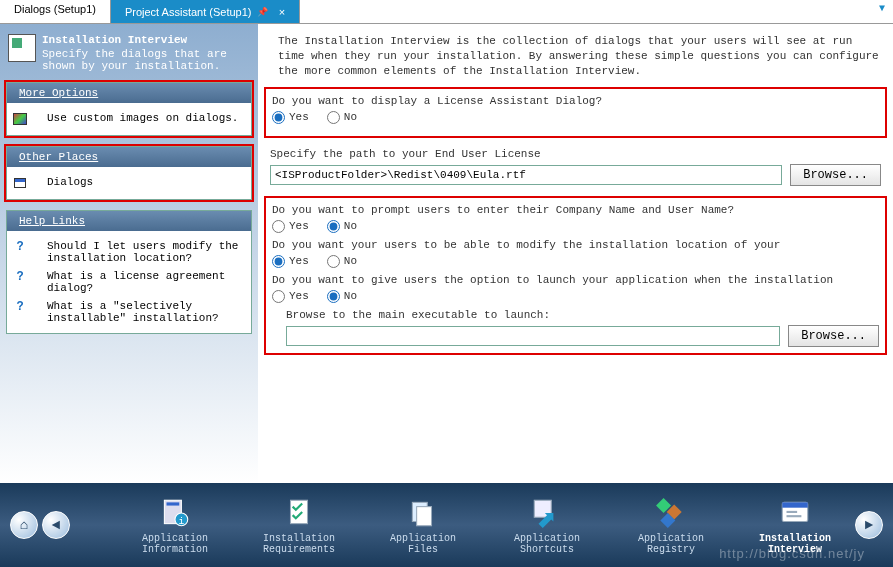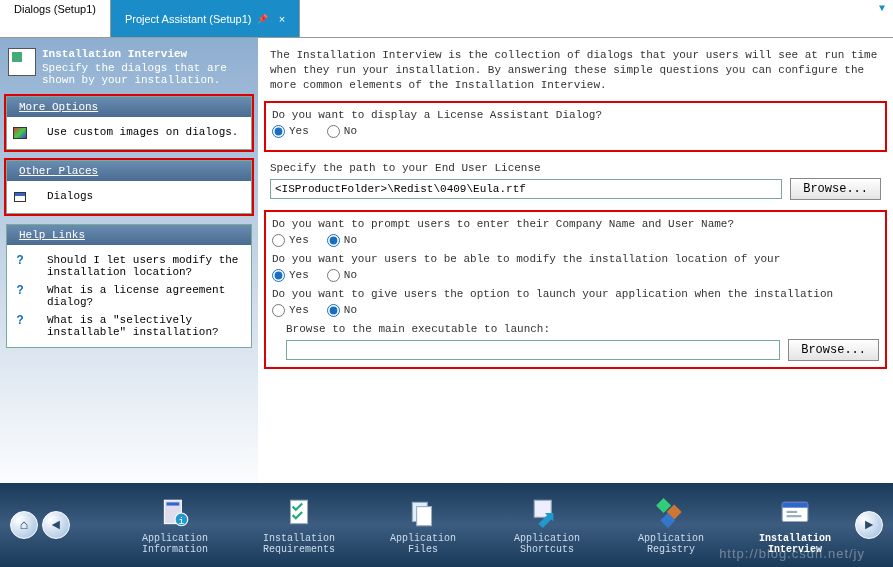--- a/index.html
+++ b/index.html
@@ -1,17 +1,17 @@
 <!DOCTYPE html>
 <html><head>
 <meta charset="utf-8">
 <style>
 * { box-sizing: border-box; margin: 0; padding: 0; }
 body { font-family: "Courier New", monospace; font-size: 11px; background: #fff; width: 893px; height: 567px; overflow: hidden; position: relative; }
-.tabs { background: #fff; height: 38px; display: flex; border-bottom: 1px solid #999; }
+.tabs { background: #fff; height: 24px; display: flex; border-bottom: 1px solid #999; }
 .tab { padding: 3px 14px; font-family: Tahoma, sans-serif; font-size: 11px; cursor: pointer; border-right: 1px solid #999; }
 .tab.inactive { background: #fff; color: #000; }
 .tab.active { background: #1a8cc8; color: #fff; display: flex; align-items: center; gap: 6px; }
 .tab .pin { font-size: 9px; }
 .tab .close { font-size: 11px; margin-left: 4px; }
 .menu-arrow { margin-left: auto; padding: 3px 8px; color: #1a8cc8; font-size: 10px; }
 .main { display: flex; height: 460px; background: #fff; }
 .sidebar { width: 258px; background: linear-gradient(to bottom, #8eaed0 0%, #ffffff 100%); padding: 6px; }
 .title-block { display: flex; gap: 6px; color: #fff; padding: 4px 2px 10px 2px; }
 .title-icon { width: 28px; height: 28px; background: #fff; border: 1px solid #555; position: relative; flex-shrink: 0; }
@@ -21,21 +21,21 @@
 .panel.red-hl { outline: 2px solid #d00; }
 .panel-head { background: linear-gradient(to bottom, #6a8cb0, #4a6c90); color: #fff; padding: 4px 12px; font-family: "Courier New", monospace; text-decoration: underline; font-size: 11px; }
 .panel-body { padding: 6px 4px; }
 .panel-item { display: flex; gap: 20px; padding: 3px 2px; align-items: flex-start; cursor: pointer; font-family: "Courier New", monospace; }
 .panel-item .bullet { width: 14px; height: 14px; flex-shrink: 0; display: inline-flex; align-items: center; justify-content: center; }
 .q-mark { color: #1a6ec0; font-weight: bold; font-size: 12px; }
 .img-ic { width: 14px; height: 12px; background: linear-gradient(135deg,#c44,#4c4,#44c); border: 1px solid #333; }
 .dlg-ic { width: 12px; height: 10px; border: 1px solid #333; background: #fff; position: relative; }
 .dlg-ic::before { content:""; position:absolute; top:0; left:0; right:0; height:3px; background:#36c; }
 .content { flex: 1; padding: 10px 12px 10px 12px; background: #fff; position: relative; font-family: "Courier New", monospace; color: #333; }
-.intro { margin-bottom: 8px; line-height: 1.35; }
+.intro { margin-bottom: 8px; line-height: 1.35; margin-left: 8px; }
 .block { margin-bottom: 10px; }
 .block.red-hl { border: 2px solid #d00; padding: 6px; margin-left: -6px; margin-right: -6px; }
 .q { margin-bottom: 4px; }
 .radios { display: flex; gap: 18px; align-items: center; margin-bottom: 6px; }
 .radios label { display: flex; align-items: center; gap: 4px; cursor: pointer; }
 input[type=radio] { accent-color: #1a6ec0; cursor: pointer; }
 .path-row { display: flex; gap: 8px; align-items: center; margin-top: 4px; }
 .path-row input[type=text] { flex: 1; border: 1px solid #7a9; padding: 2px 4px; font-family: "Courier New", monospace; font-size: 11px; height: 20px; }
 .btn { border: 1px solid #888; background: linear-gradient(#fff,#e4e4e4); padding: 2px 12px; font-family: "Courier New", monospace; font-size: 12px; cursor: pointer; height: 22px; }
 .indent { margin-left: 14px; margin-top: 4px; }

